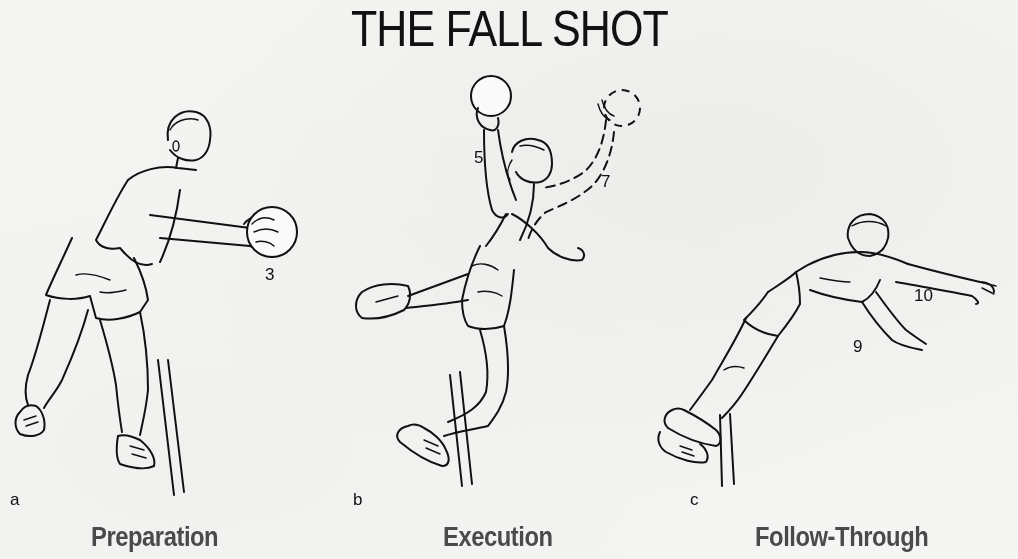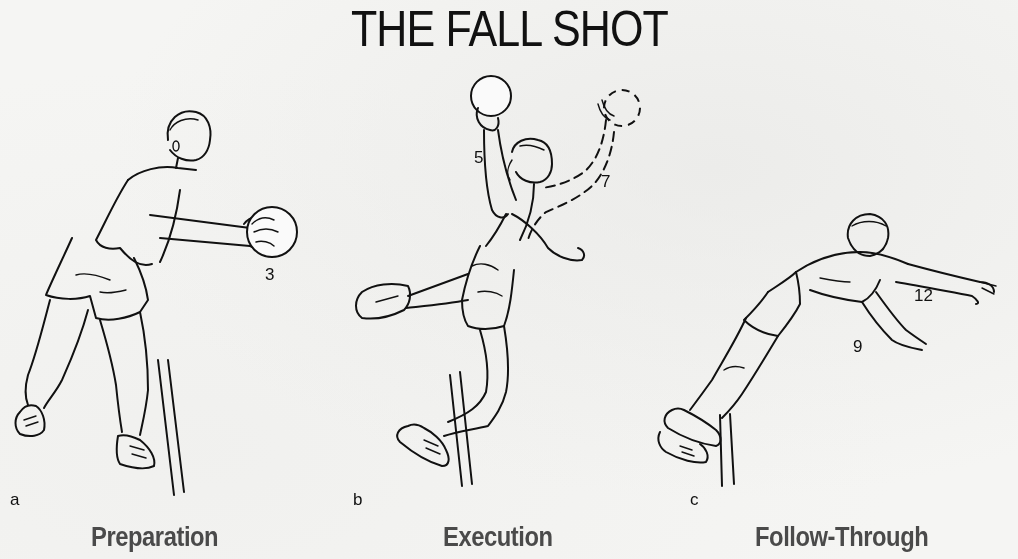--- a/index.html
+++ b/index.html
@@ -176,21 +176,21 @@
       <path class="stroke" d="M672,410 C664,414 662,422 668,428 C684,438 702,444 716,446 C722,444 722,436 716,430 C706,422 692,414 684,410 C680,408 676,408 672,410 Z"></path>
       <path class="stroke" d="M660,432 C656,440 660,448 666,452 C680,460 696,464 706,462 C710,456 706,448 700,444"></path>
       <path class="thin" d="M680,446 L692,450 M682,452 L694,456"></path>
     </g>
   </svg>
 </div>
 
 <div class="num" style="left:265px; top:266px;">3</div>
 <div class="num" style="left:474px; top:149px;">5</div>
 <div class="num" style="left:601px; top:173px;">7</div>
-<div class="num" style="left:914px; top:287px;">12</div>
+<div class="num" style="left:914px; top:287px;">10</div>
 <div class="num" style="left:853px; top:338px;">9</div>
 
 <div class="letter" style="left:10px; top:491px;">a</div>
 <div class="letter" style="left:353px; top:491px;">b</div>
 <div class="letter" style="left:690px; top:491px;">c</div>
 
 <div class="phase" style="left:91px;">Preparation</div>
 <div class="phase" style="left:443px;">Execution</div>
 <div class="phase" style="left:755px;">Follow-Through</div>
 

